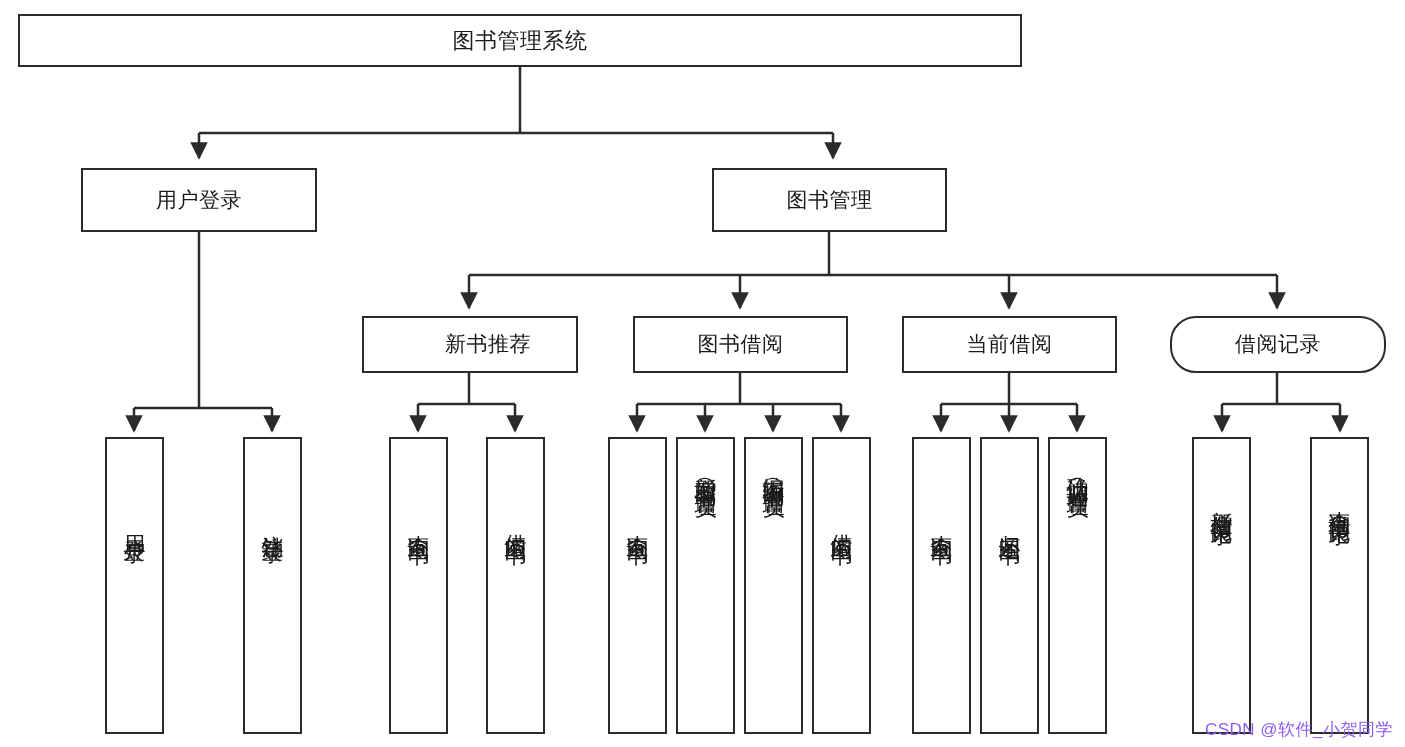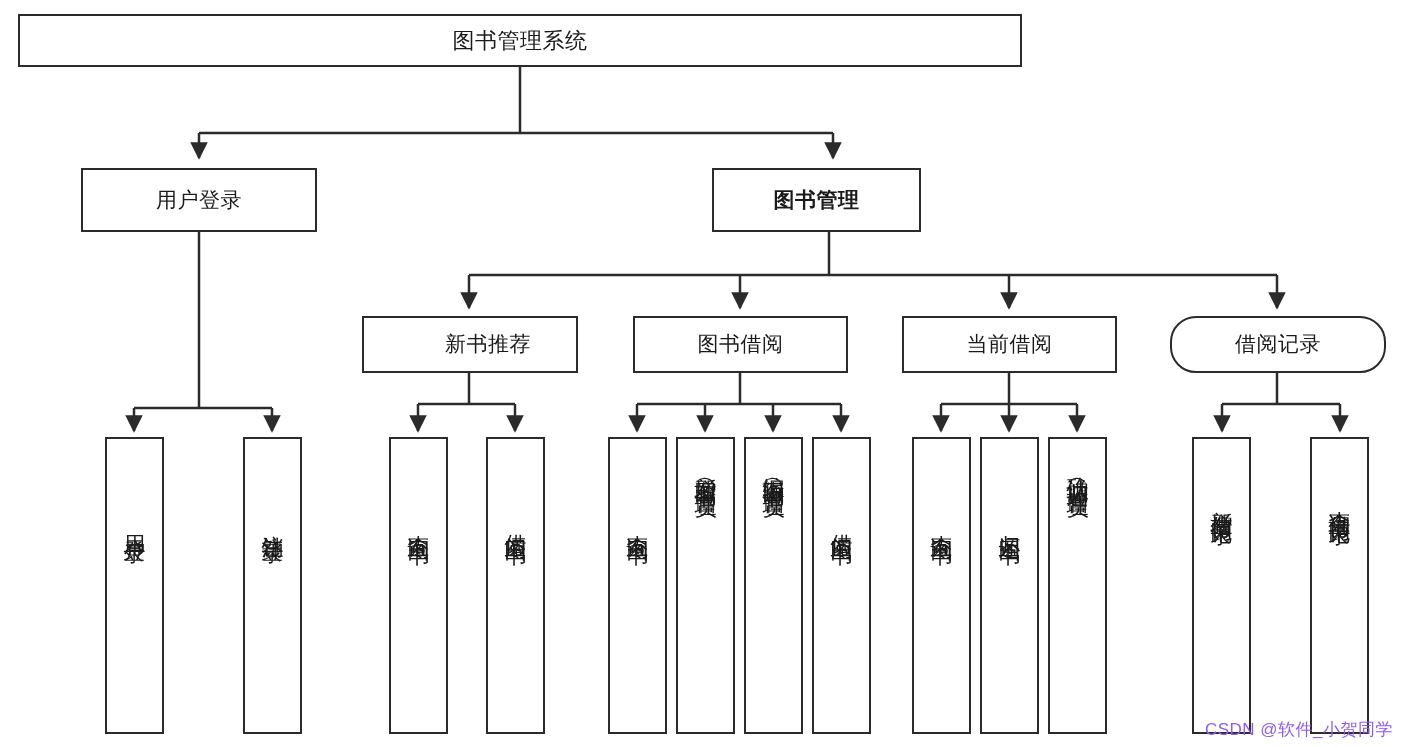--- a/index.html
+++ b/index.html
@@ -128,21 +128,21 @@
   </svg>
 
   <div class="node h-node root" style="left:18px;top:14px;width:1004px;height:53px;">
     <span class="lbl">图书管理系统</span>
   </div>
 
   <div class="node h-node" style="left:81px;top:168px;width:236px;height:64px;">
     <span class="lbl">用户登录</span>
   </div>
 
-  <div class="node h-node" style="left:712px;top:168px;width:209px;height:64px;font-weight:bold;">
+  <div class="node h-node" style="left:712px;top:168px;width:235px;height:64px;">
     <span class="lbl">图书管理</span>
   </div>
 
   <div class="node h-node" style="left:362px;top:316px;width:216px;height:57px;padding-left:36px;">
     <span class="lbl">新书推荐</span>
   </div>
 
   <div class="node h-node" style="left:902px;top:316px;width:215px;height:57px;">
     <span class="lbl">当前借阅</span>
   </div>

